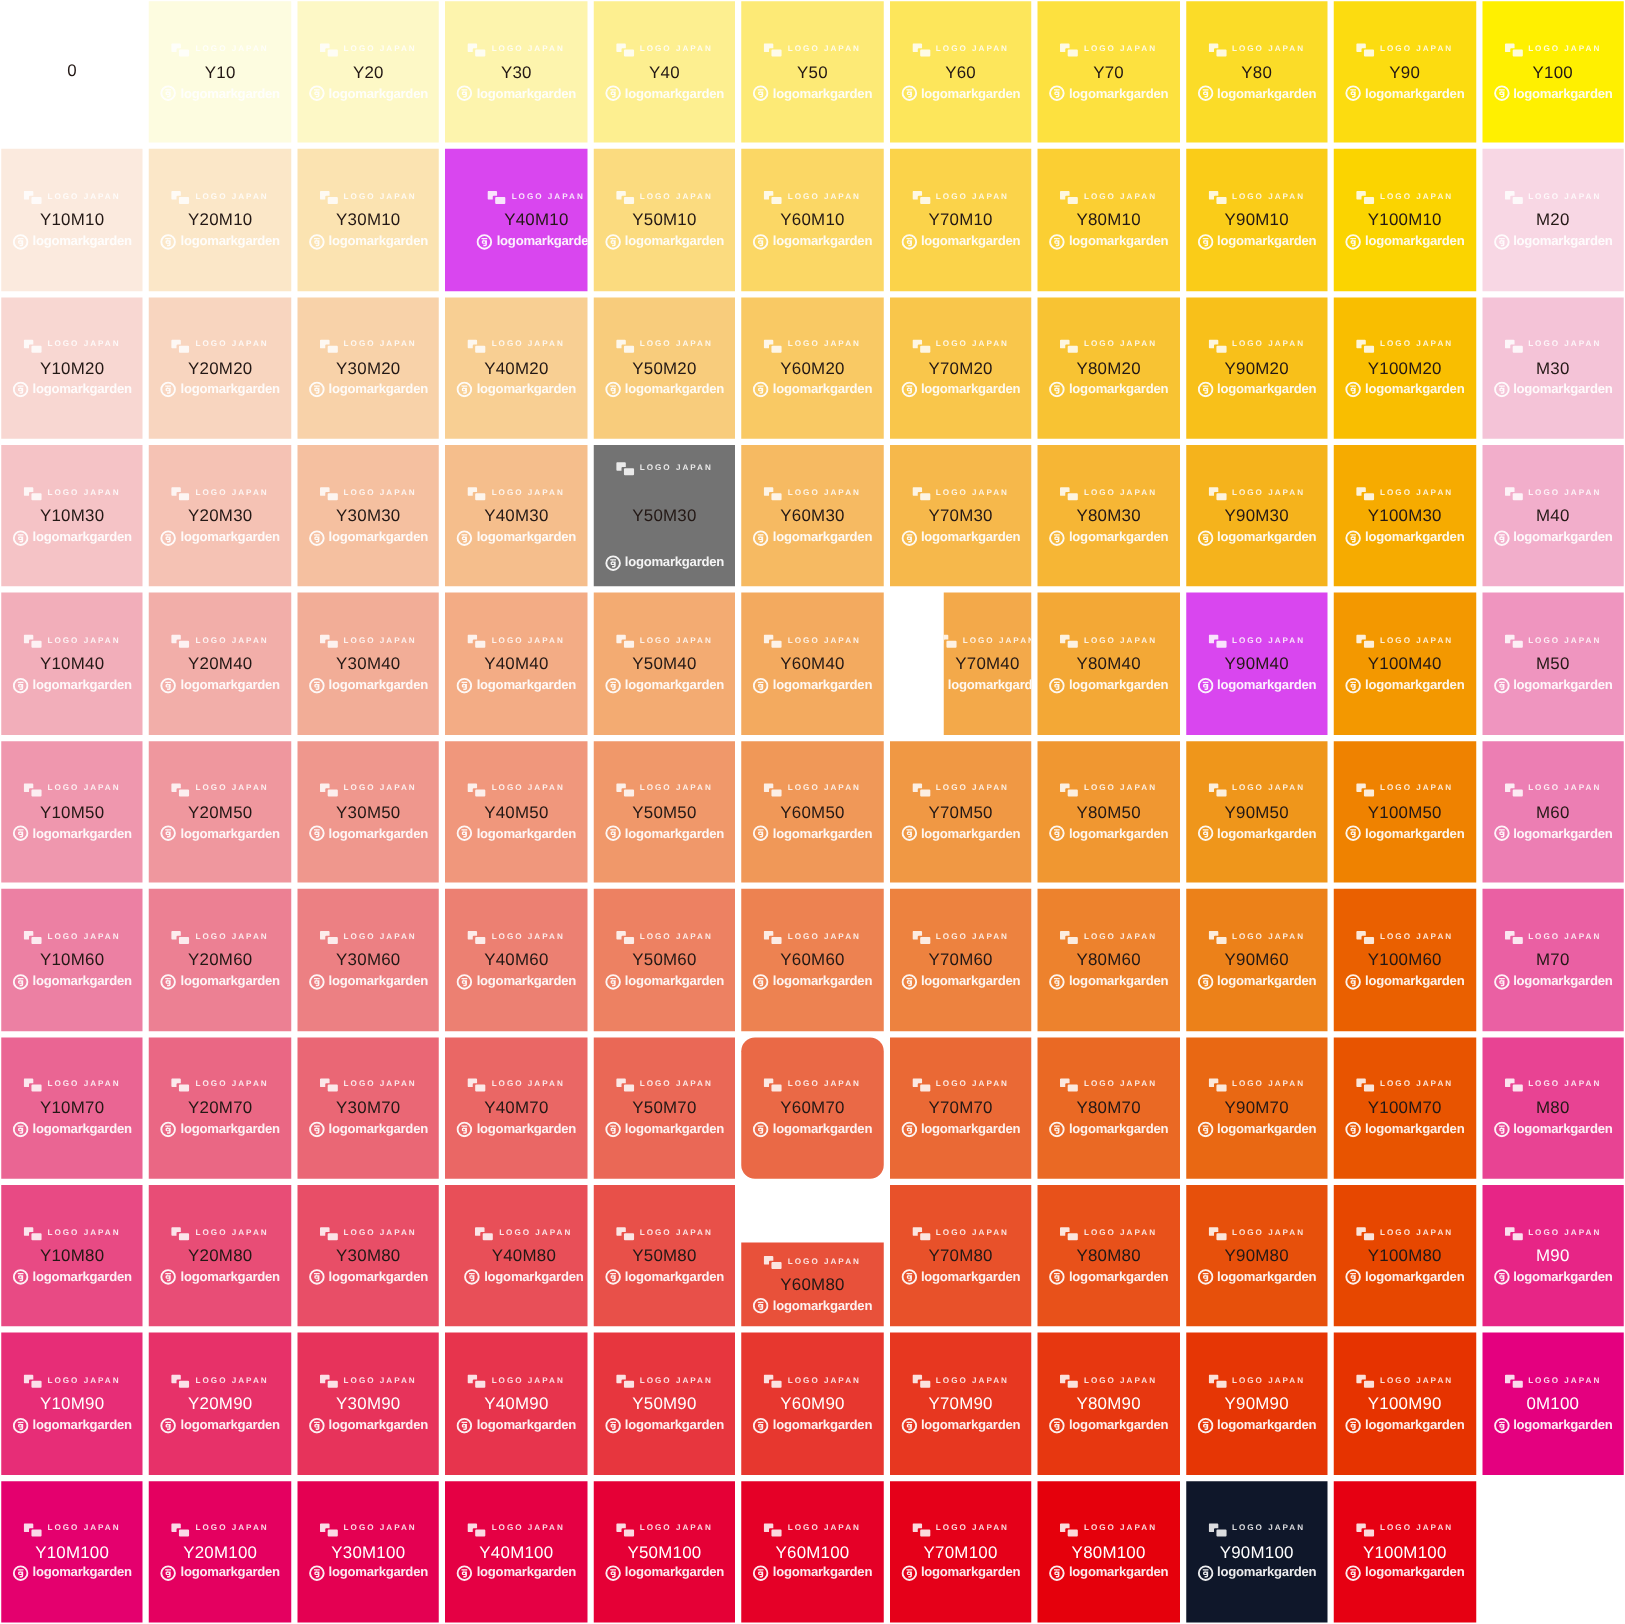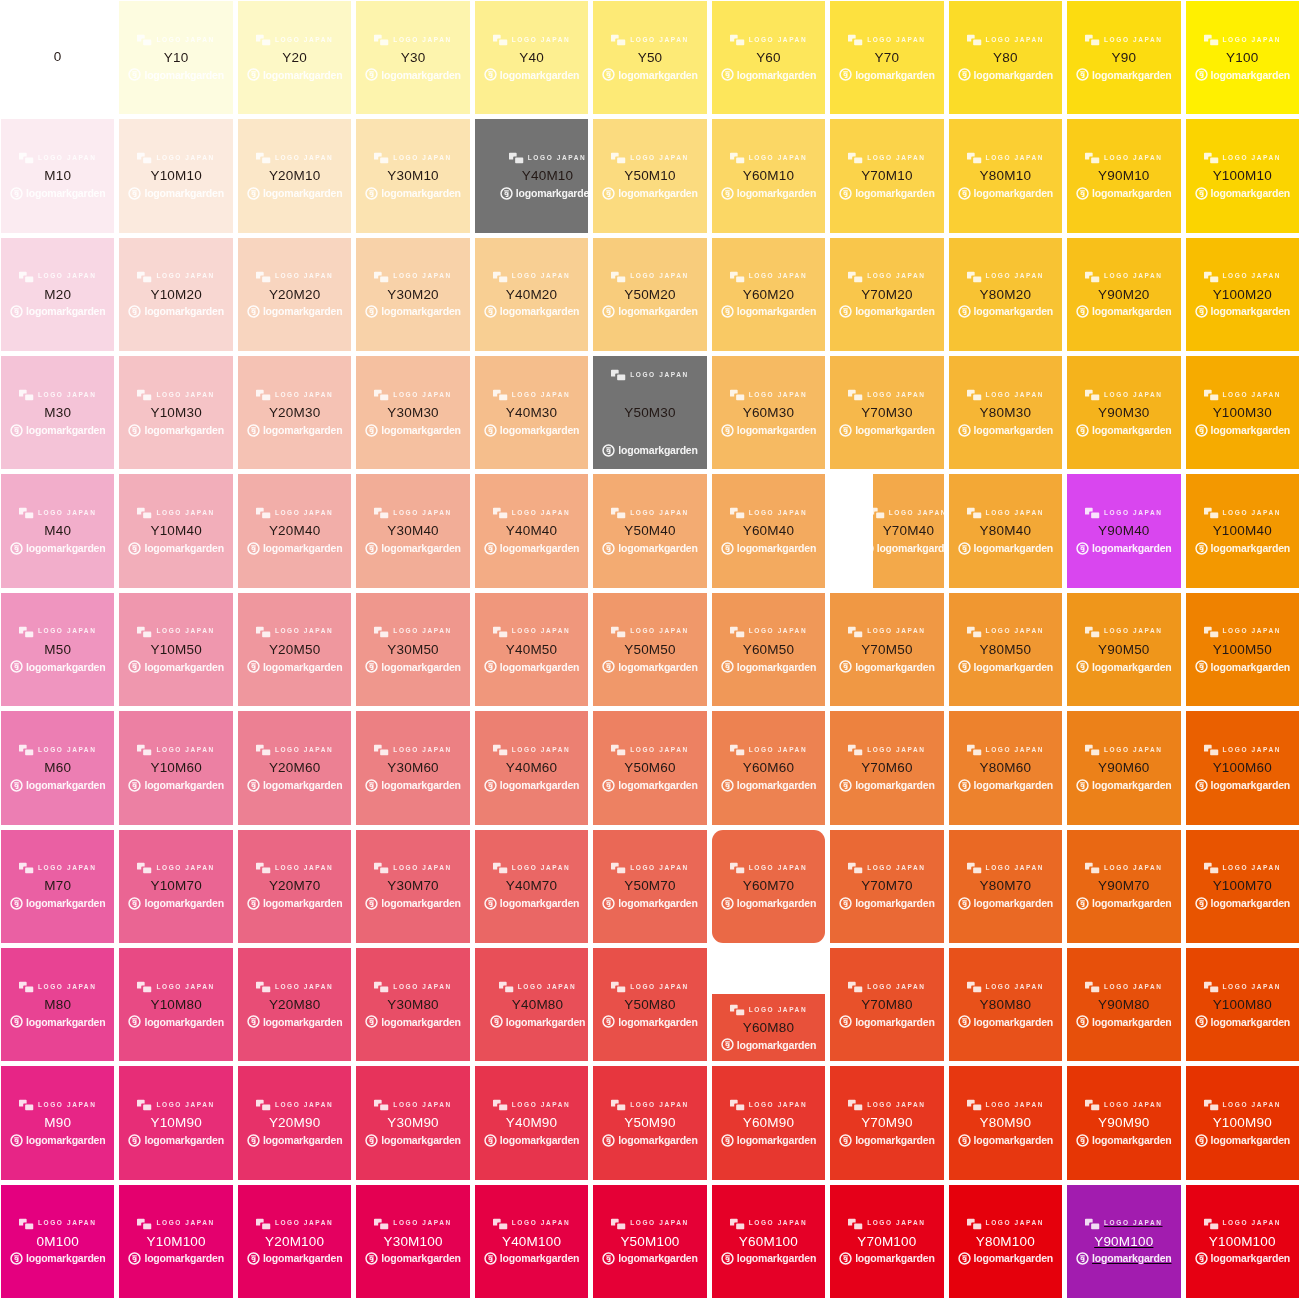--- a/index.html
+++ b/index.html
@@ -242,36 +242,20 @@
       </div>
       <div class="swatch-label">Y100</div>
       <div class="wm-bot">
         <svg viewBox="0 0 26 26" class="ico">
           <path fill="#ffffff" d="M13 0.6 A12.4 12.4 0 1 0 13 25.4 A12.4 12.4 0 1 0 13 0.6 Z M13 3.6 A9.4 9.4 0 1 1 13 22.4 A9.4 9.4 0 1 1 13 3.6 Z"></path>
           <path fill="#ffffff" d="M8.4 6.6 h9.2 v2.2 h-5.1 v1.6 h4.6 v6.9 a2.5 2.5 0 0 1 -2.5 2.5 h-3.3 v-2.2 h2.6 a0.9 0.9 0 0 0 0.9 -0.9 v-0.6 h-3.6 a2.3 2.3 0 0 1 -2.3 -2.3 v-1.3 a2.3 2.3 0 0 1 2.3 -2.3 h0.6 v-1.4 h-3.4 z M11.6 12.4 a0.7 0.7 0 0 0 -0.7 0.7 v0.6 a0.7 0.7 0 0 0 0.7 0.7 h2.5 v-2.0 z"></path>
         </svg>
         <span class="txt">logomarkgarden</span>
       </div>
     </div>
-    <div class="cell onlight" style="background: rgb(251, 235, 241);">
-      <div class="wm-top">
-        <svg viewBox="0 0 30 24" class="ico">
-          <path fill="#ffffff" d="M1.5 1.5 h12.2 a1.6 1.6 0 0 1 1.6 1.6 v6.1 h-5.3 a1.6 1.6 0 0 0 -1.6 1.6 v4.4 h-6.9 a1.6 1.6 0 0 1 -1.6 -1.6 v-10.5 a1.6 1.6 0 0 1 1.6 -1.6 z M13.9 11.2 h13.0 a1.6 1.6 0 0 1 1.6 1.6 v8.0 a1.6 1.6 0 0 1 -1.6 1.6 h-13.0 a1.6 1.6 0 0 1 -1.6 -1.6 v-8.0 a1.6 1.6 0 0 1 1.6 -1.6 z"></path>
-        </svg>
-        <span class="txt">LOGO JAPAN</span>
-      </div>
-      <div class="swatch-label">M10</div>
-      <div class="wm-bot">
-        <svg viewBox="0 0 26 26" class="ico">
-          <path fill="#ffffff" d="M13 0.6 A12.4 12.4 0 1 0 13 25.4 A12.4 12.4 0 1 0 13 0.6 Z M13 3.6 A9.4 9.4 0 1 1 13 22.4 A9.4 9.4 0 1 1 13 3.6 Z"></path>
-          <path fill="#ffffff" d="M8.4 6.6 h9.2 v2.2 h-5.1 v1.6 h4.6 v6.9 a2.5 2.5 0 0 1 -2.5 2.5 h-3.3 v-2.2 h2.6 a0.9 0.9 0 0 0 0.9 -0.9 v-0.6 h-3.6 a2.3 2.3 0 0 1 -2.3 -2.3 v-1.3 a2.3 2.3 0 0 1 2.3 -2.3 h0.6 v-1.4 h-3.4 z M11.6 12.4 a0.7 0.7 0 0 0 -0.7 0.7 v0.6 a0.7 0.7 0 0 0 0.7 0.7 h2.5 v-2.0 z"></path>
-        </svg>
-        <span class="txt">logomarkgarden</span>
-      </div>
-    </div>
     <div class="cell onlight" style="background: rgb(251, 234, 222);">
       <div class="wm-top">
         <svg viewBox="0 0 30 24" class="ico">
           <path fill="#ffffff" d="M1.5 1.5 h12.2 a1.6 1.6 0 0 1 1.6 1.6 v6.1 h-5.3 a1.6 1.6 0 0 0 -1.6 1.6 v4.4 h-6.9 a1.6 1.6 0 0 1 -1.6 -1.6 v-10.5 a1.6 1.6 0 0 1 1.6 -1.6 z M13.9 11.2 h13.0 a1.6 1.6 0 0 1 1.6 1.6 v8.0 a1.6 1.6 0 0 1 -1.6 1.6 h-13.0 a1.6 1.6 0 0 1 -1.6 -1.6 v-8.0 a1.6 1.6 0 0 1 1.6 -1.6 z"></path>
         </svg>
         <span class="txt">LOGO JAPAN</span>
       </div>
       <div class="swatch-label">Y10M10</div>
       <div class="wm-bot">
         <svg viewBox="0 0 26 26" class="ico">
@@ -306,21 +290,21 @@
       </div>
       <div class="swatch-label">Y30M10</div>
       <div class="wm-bot">
         <svg viewBox="0 0 26 26" class="ico">
           <path fill="#ffffff" d="M13 0.6 A12.4 12.4 0 1 0 13 25.4 A12.4 12.4 0 1 0 13 0.6 Z M13 3.6 A9.4 9.4 0 1 1 13 22.4 A9.4 9.4 0 1 1 13 3.6 Z"></path>
           <path fill="#ffffff" d="M8.4 6.6 h9.2 v2.2 h-5.1 v1.6 h4.6 v6.9 a2.5 2.5 0 0 1 -2.5 2.5 h-3.3 v-2.2 h2.6 a0.9 0.9 0 0 0 0.9 -0.9 v-0.6 h-3.6 a2.3 2.3 0 0 1 -2.3 -2.3 v-1.3 a2.3 2.3 0 0 1 2.3 -2.3 h0.6 v-1.4 h-3.4 z M11.6 12.4 a0.7 0.7 0 0 0 -0.7 0.7 v0.6 a0.7 0.7 0 0 0 0.7 0.7 h2.5 v-2.0 z"></path>
         </svg>
         <span class="txt">logomarkgarden</span>
       </div>
     </div>
-    <div class="cell onlight" style="background: #737373; padding-left: 32px;">
+    <div class="cell onlight" style="background: #d946ef; padding-left: 32px;">
       <div class="wm-top">
         <svg viewBox="0 0 30 24" class="ico">
           <path fill="#ffffff" d="M1.5 1.5 h12.2 a1.6 1.6 0 0 1 1.6 1.6 v6.1 h-5.3 a1.6 1.6 0 0 0 -1.6 1.6 v4.4 h-6.9 a1.6 1.6 0 0 1 -1.6 -1.6 v-10.5 a1.6 1.6 0 0 1 1.6 -1.6 z M13.9 11.2 h13.0 a1.6 1.6 0 0 1 1.6 1.6 v8.0 a1.6 1.6 0 0 1 -1.6 1.6 h-13.0 a1.6 1.6 0 0 1 -1.6 -1.6 v-8.0 a1.6 1.6 0 0 1 1.6 -1.6 z"></path>
         </svg>
         <span class="txt">LOGO JAPAN</span>
       </div>
       <div class="swatch-label">Y40M10</div>
       <div class="wm-bot">
         <svg viewBox="0 0 26 26" class="ico">
           <path fill="#ffffff" d="M13 0.6 A12.4 12.4 0 1 0 13 25.4 A12.4 12.4 0 1 0 13 0.6 Z M13 3.6 A9.4 9.4 0 1 1 13 22.4 A9.4 9.4 0 1 1 13 3.6 Z"></path>
@@ -1970,21 +1954,21 @@
       </div>
       <div class="swatch-label">Y80M100</div>
       <div class="wm-bot">
         <svg viewBox="0 0 26 26" class="ico">
           <path fill="#ffffff" d="M13 0.6 A12.4 12.4 0 1 0 13 25.4 A12.4 12.4 0 1 0 13 0.6 Z M13 3.6 A9.4 9.4 0 1 1 13 22.4 A9.4 9.4 0 1 1 13 3.6 Z"></path>
           <path fill="#ffffff" d="M8.4 6.6 h9.2 v2.2 h-5.1 v1.6 h4.6 v6.9 a2.5 2.5 0 0 1 -2.5 2.5 h-3.3 v-2.2 h2.6 a0.9 0.9 0 0 0 0.9 -0.9 v-0.6 h-3.6 a2.3 2.3 0 0 1 -2.3 -2.3 v-1.3 a2.3 2.3 0 0 1 2.3 -2.3 h0.6 v-1.4 h-3.4 z M11.6 12.4 a0.7 0.7 0 0 0 -0.7 0.7 v0.6 a0.7 0.7 0 0 0 0.7 0.7 h2.5 v-2.0 z"></path>
         </svg>
         <span class="txt">logomarkgarden</span>
       </div>
     </div>
-    <div class="cell ondark" style="background: #a21caf; text-decoration: underline;">
+    <div class="cell ondark" style="background: #0f172a;">
       <div class="wm-top">
         <svg viewBox="0 0 30 24" class="ico">
           <path fill="#ffffff" d="M1.5 1.5 h12.2 a1.6 1.6 0 0 1 1.6 1.6 v6.1 h-5.3 a1.6 1.6 0 0 0 -1.6 1.6 v4.4 h-6.9 a1.6 1.6 0 0 1 -1.6 -1.6 v-10.5 a1.6 1.6 0 0 1 1.6 -1.6 z M13.9 11.2 h13.0 a1.6 1.6 0 0 1 1.6 1.6 v8.0 a1.6 1.6 0 0 1 -1.6 1.6 h-13.0 a1.6 1.6 0 0 1 -1.6 -1.6 v-8.0 a1.6 1.6 0 0 1 1.6 -1.6 z"></path>
         </svg>
         <span class="txt">LOGO JAPAN</span>
       </div>
       <div class="swatch-label">Y90M100</div>
       <div class="wm-bot">
         <svg viewBox="0 0 26 26" class="ico">
           <path fill="#ffffff" d="M13 0.6 A12.4 12.4 0 1 0 13 25.4 A12.4 12.4 0 1 0 13 0.6 Z M13 3.6 A9.4 9.4 0 1 1 13 22.4 A9.4 9.4 0 1 1 13 3.6 Z"></path>

